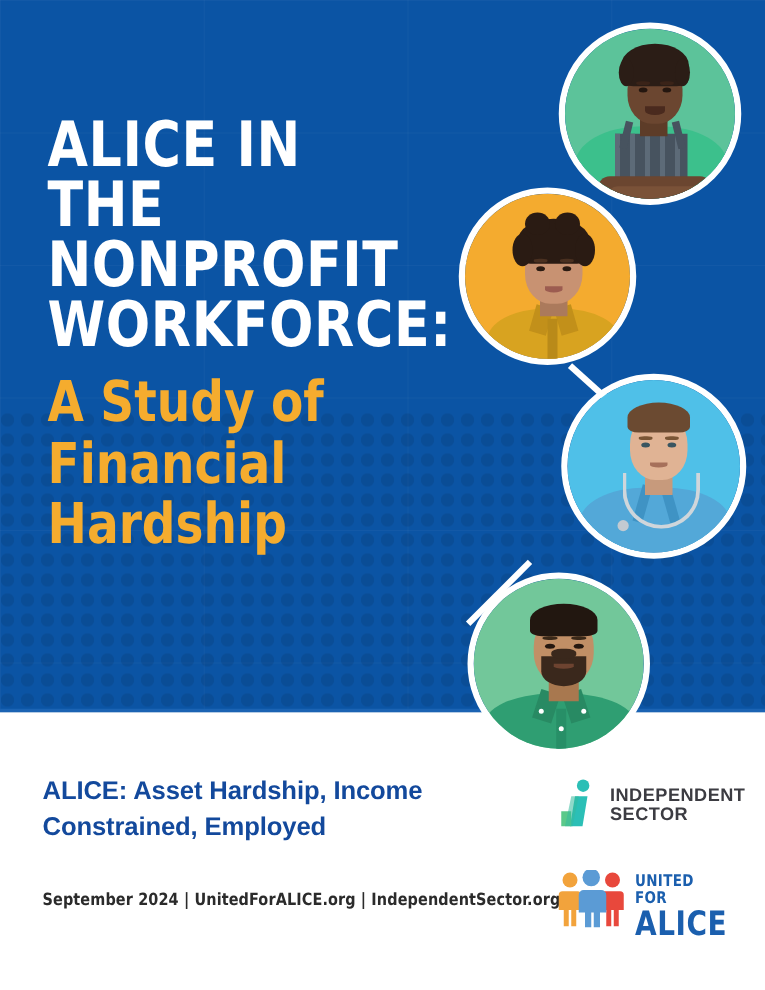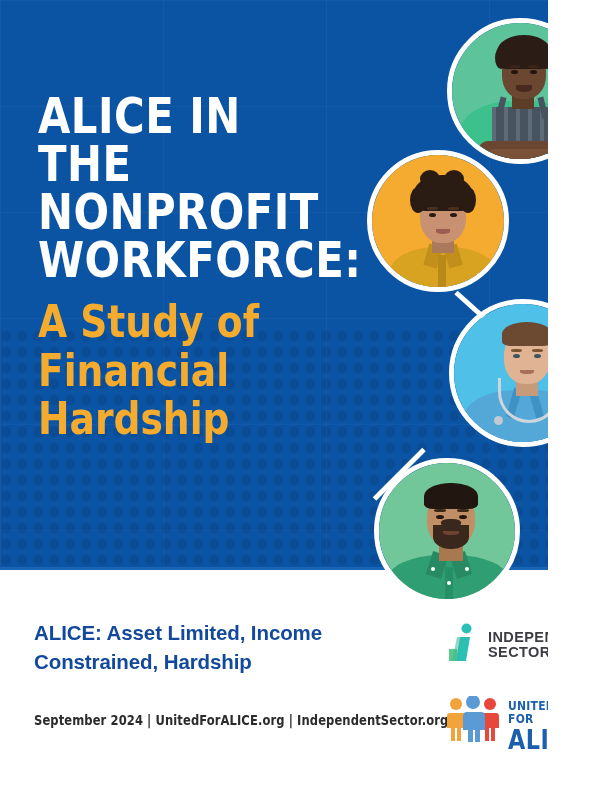--- a/index.html
+++ b/index.html
@@ -11,21 +11,21 @@
     width: 612px;
     height: 792px;
     font-family: "Liberation Sans", sans-serif;
     overflow: hidden;
     position: relative;
   }
 
   #cover {
     position: absolute;
     inset: 0;
-    width: 548px;
+    width: 612px;
     height: 792px;
     background: #ffffff;
     overflow: hidden;
   }
 
   
   .hero {
     position: absolute;
     left: 0;
     top: 0;
@@ -383,21 +383,21 @@
         <div class="p-eye" style="left:57px; top:52px; width:8px; height:4px; background:#251810;"></div>
         <div class="p-eye" style="left:80px; top:52px; width:8px; height:4px; background:#251810;"></div>
         <div class="p-mouth" style="left:64px; top:68px; width:16px; height:4px; background:#6d4330;"></div>
       </div>
     </div>
 
   </div>
 
   <div class="footer">
 
-    <p class="acronym">ALICE: Asset Limited, Income Constrained, Hardship</p>
+    <p class="acronym">ALICE: Asset Hardship, Income Constrained, Employed</p>
 
     <p class="datesource">September 2024 | UnitedForALICE.org | IndependentSector.org</p>
 
   </div>
 
   <div class="is-logo">
     <span style="flex:0 0 auto;">
       <svg width="34" height="40" viewBox="0 0 34 40" xmlns="http://www.w3.org/2000/svg" aria-hidden="true">
         <circle cx="20.5" cy="5.5" r="5" fill="#2bbfb6"></circle>
         <path d="M14 14 L24 14 L20 38 L10 38 Z" fill="#2bbfb6"></path>

